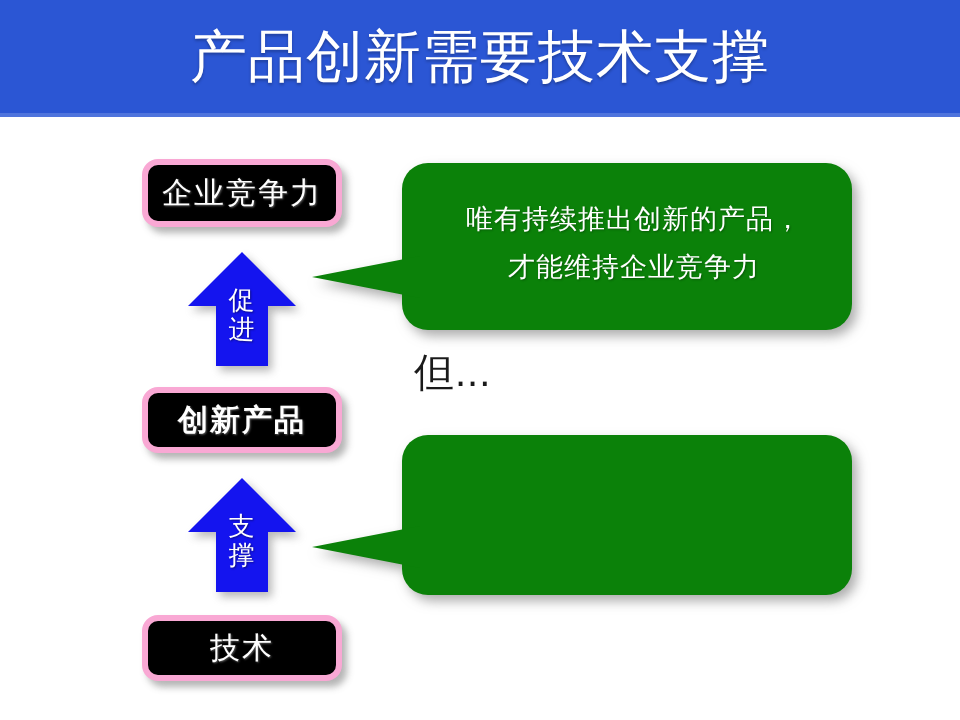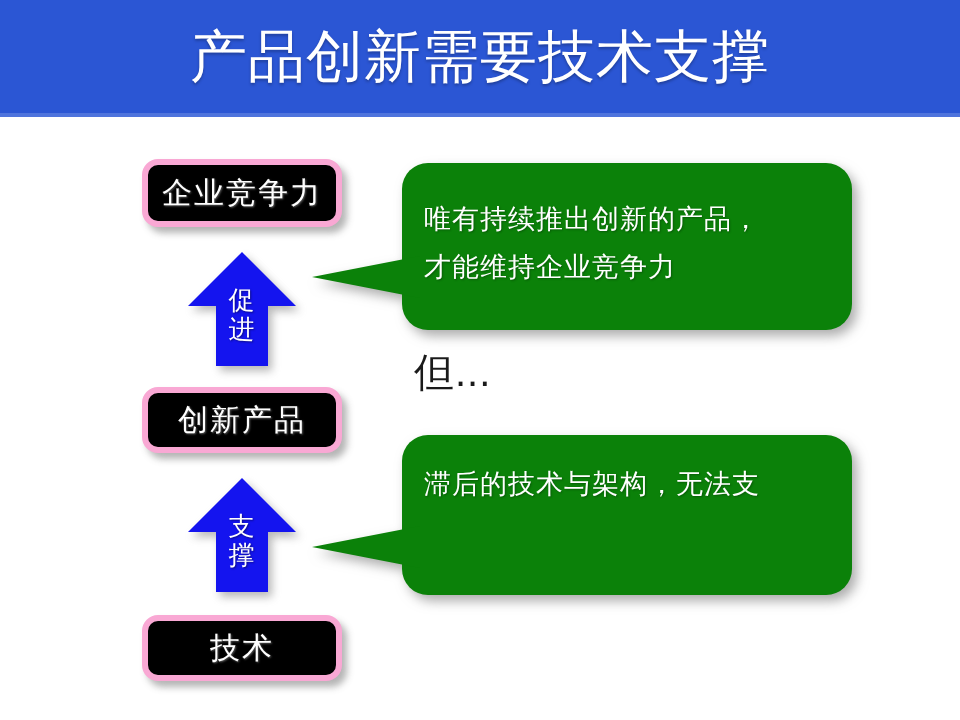--- a/index.html
+++ b/index.html
@@ -76,20 +76,21 @@
     left: 142px;
     top: 159px;
     width: 200px;
     height: 68px;
   }
   #box-innovative-product {
     left: 142px;
     top: 387px;
     width: 200px;
     height: 66px;
+    font-weight: bold;
   }
   #box-technology {
     left: 142px;
     top: 615px;
     width: 200px;
     height: 66px;
   }
 
   
   .uparrow {
@@ -154,20 +155,21 @@
     font-size: 27px;
     line-height: 48px;
     letter-spacing: 1px;
     text-shadow: 1px 1px 2px rgba(0,0,0,0.3);
   }
   #callout-innovation {
     left: 312px;
     top: 160px;
     width: 540px;
     height: 176px;
+    text-align: center;
   }
   #callout-innovation .callout-body {
     left: 90px;
     top: 3px;
     width: 450px;
     height: 167px;
   }
   #callout-innovation .callout-tail {
     left: 0px;
     top: 96px;
@@ -266,17 +268,16 @@
       <div>才能维持企业竞争力</div>
     </div>
   </div>
 
   <div id="but-text">但...</div>
 
   <div class="callout" id="callout-lag">
     <div class="callout-body"></div>
     <div class="callout-tail"></div>
     <div class="callout-text">
-      <div>滞后的技术与架构，无法支</div>
     </div>
   </div>
 
 </div>
 
 </body></html>

